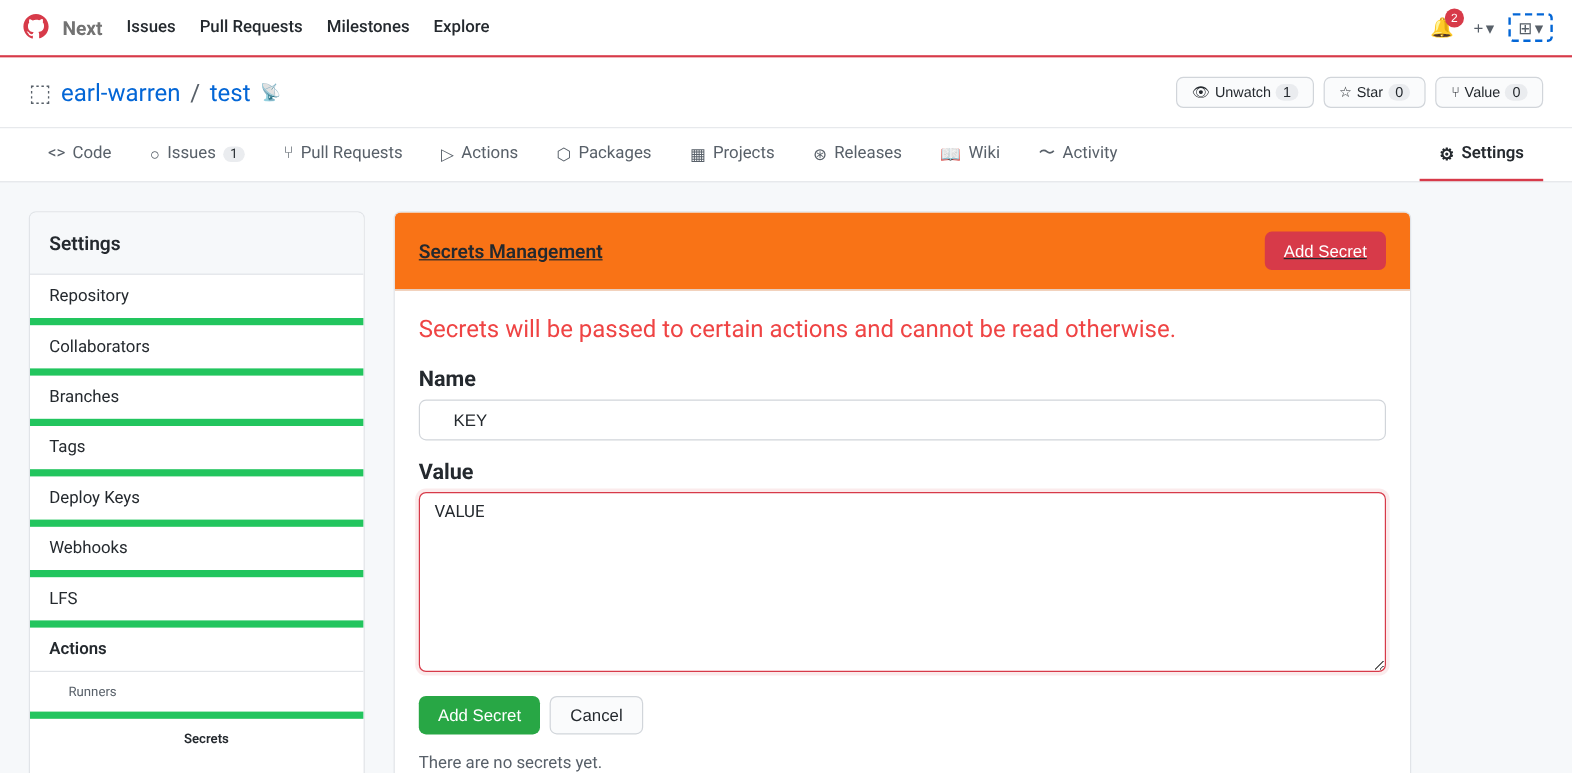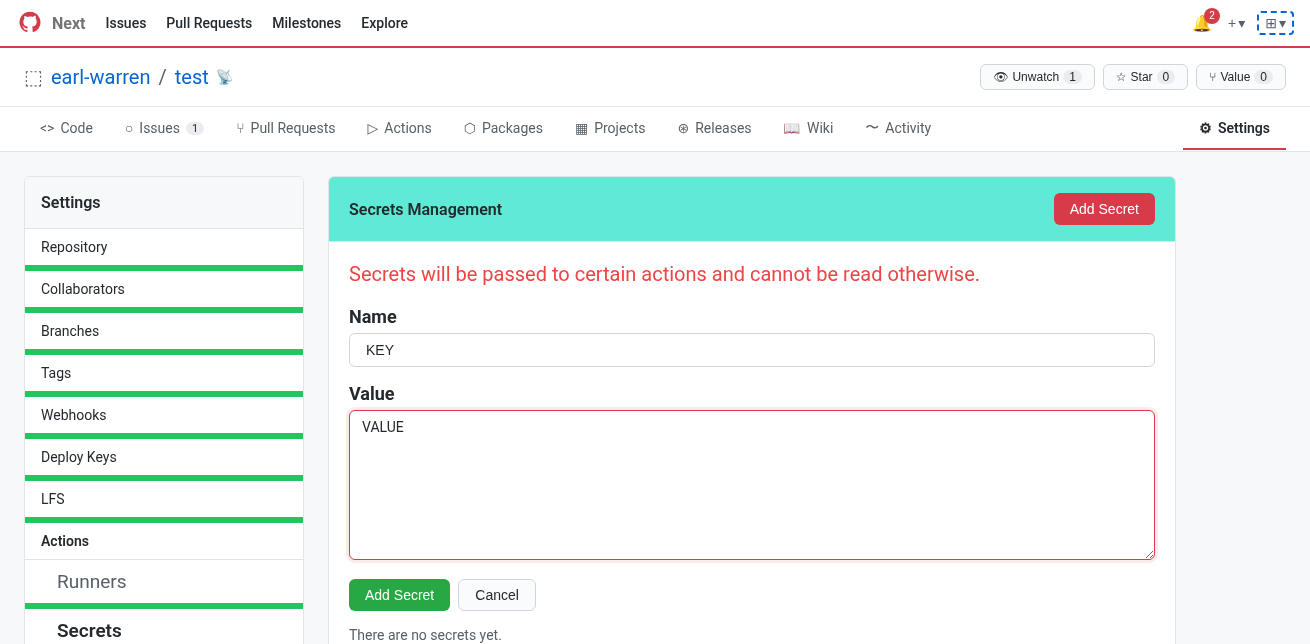--- a/index.html
+++ b/index.html
@@ -183,25 +183,25 @@
       border-bottom: 1px solid #e1e4e8;
       background: #f6f8fa;
     }
     .sidebar-item {
       padding: 10px 16px;
       border-bottom: 6px solid #22c55e;
       cursor: pointer;
       color: #24292e;
       font-size: 14px;
     }
-    .sidebar-item:last-child { border-bottom: none; }
+    .sidebar-item:last-child { border-bottom: none; text-align: center; }
     .sidebar-item.sub {
       padding-left: 32px;
       color: #586069;
-      font-size: 19px;
+      font-size: 11px;
     }
     .sidebar-item.sub.active {
       font-weight: 600;
       color: #24292e;
     }
     .sidebar-section-label {
       padding: 10px 16px;
       font-weight: 600;
       font-size: 14px;
       border-bottom: 1px solid #e1e4e8;
@@ -214,22 +214,23 @@
       background: #fff;
       border: 1px solid #e1e4e8;
       border-radius: 6px;
       overflow: hidden;
     }
     .main-header {
       display: flex;
       align-items: center;
       justify-content: space-between;
       padding: 16px 20px;
-      background: #5eead4;
+      background: #f97316;
       border-bottom: 1px solid #e1e4e8;
+      text-decoration: underline;
     }
     .main-header-title {
       font-weight: 600;
       font-size: 16px;
     }
     .btn-primary {
       background: #d73a49;
       color: white;
       border: none;
       border-radius: 6px;
@@ -266,21 +267,21 @@
     }
     .form-group { margin-bottom: 16px; }
     .form-label {
       font-weight: 700;
       font-size: 18px;
       margin-bottom: 6px;
       display: block;
     }
     .form-input {
       width: 100%;
-      padding: 8px 16px;
+      padding: 8px 28px;
       border: 1px solid #d1d5da;
       border-radius: 6px;
       font-size: 14px;
       color: #24292e;
       outline: none;
     }
     .form-textarea {
       width: 100%;
       padding: 8px 12px;
       border: 1px solid #d73a49;
@@ -408,22 +409,22 @@
 </div>
 
 <div class="page-content">
 
   <div class="sidebar">
     <div class="sidebar-header">Settings</div>
     <div class="sidebar-item">Repository</div>
     <div class="sidebar-item">Collaborators</div>
     <div class="sidebar-item">Branches</div>
     <div class="sidebar-item">Tags</div>
+    <div class="sidebar-item">Deploy Keys</div>
     <div class="sidebar-item">Webhooks</div>
-    <div class="sidebar-item">Deploy Keys</div>
     <div class="sidebar-item">LFS</div>
     <div class="sidebar-section-label">Actions</div>
     <div class="sidebar-item sub">Runners</div>
     <div class="sidebar-item sub active">Secrets</div>
   </div>
 
   <div class="main-content">
     <div class="main-header">
       <span class="main-header-title">Secrets Management</span>
       <button class="btn-primary">Add Secret</button>

